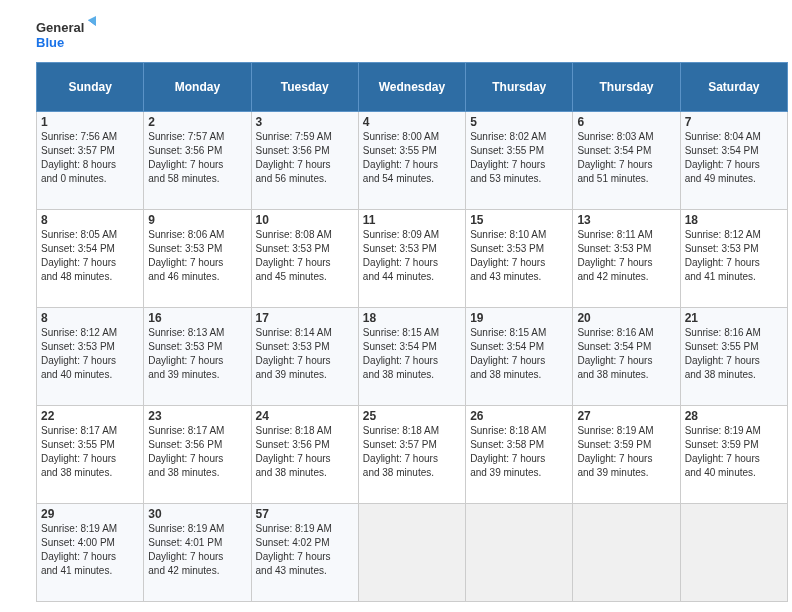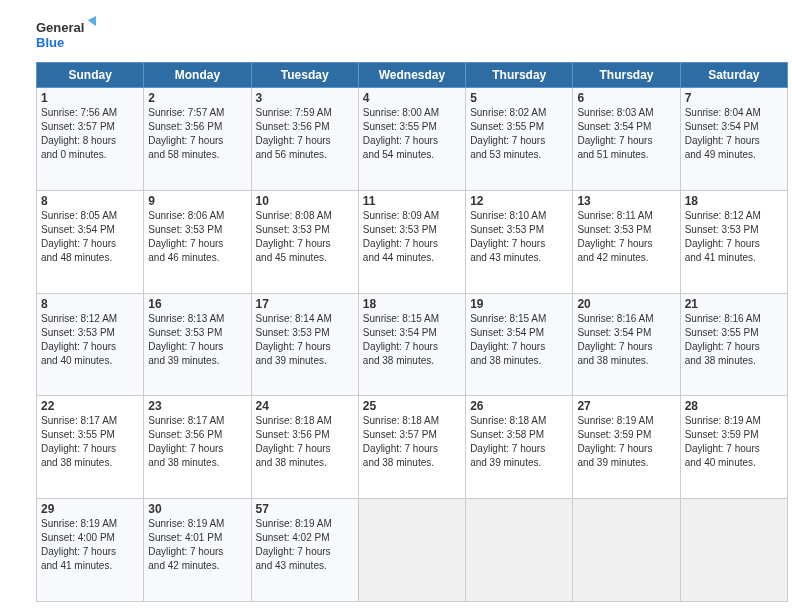--- a/index.html
+++ b/index.html
@@ -48,21 +48,21 @@
       border-collapse: collapse;
       width: 100%;
       table-layout: fixed;
     }
     .calendar thead tr th {
       background: #2e6da4;
       color: #fff;
       font-size: 12px;
       font-weight: bold;
       text-align: center;
-      padding: 5px 2px;
+      padding: 17px 2px;
       border: 1px solid #5b93c7;
     }
     .calendar tbody tr td {
       border: 1px solid #ccc;
       vertical-align: top;
       padding: 3px 4px;
       font-size: 9.5px;
       color: #333;
       height: 88px;
       background: #fff;
@@ -161,21 +161,21 @@
           </td>
           <td>
             <span class="day-num">10</span>
             <div class="day-detail">Sunrise: 8:08 AM<br>Sunset: 3:53 PM<br>Daylight: 7 hours<br>and 45 minutes.</div>
           </td>
           <td>
             <span class="day-num">11</span>
             <div class="day-detail">Sunrise: 8:09 AM<br>Sunset: 3:53 PM<br>Daylight: 7 hours<br>and 44 minutes.</div>
           </td>
           <td>
-            <span class="day-num">12</span>
+            <span class="day-num">15</span>
             <div class="day-detail">Sunrise: 8:10 AM<br>Sunset: 3:53 PM<br>Daylight: 7 hours<br>and 43 minutes.</div>
           </td>
           <td>
             <span class="day-num">13</span>
             <div class="day-detail">Sunrise: 8:11 AM<br>Sunset: 3:53 PM<br>Daylight: 7 hours<br>and 42 minutes.</div>
           </td>
           <td>
             <span class="day-num">18</span>
             <div class="day-detail">Sunrise: 8:12 AM<br>Sunset: 3:53 PM<br>Daylight: 7 hours<br>and 41 minutes.</div>
           </td>

